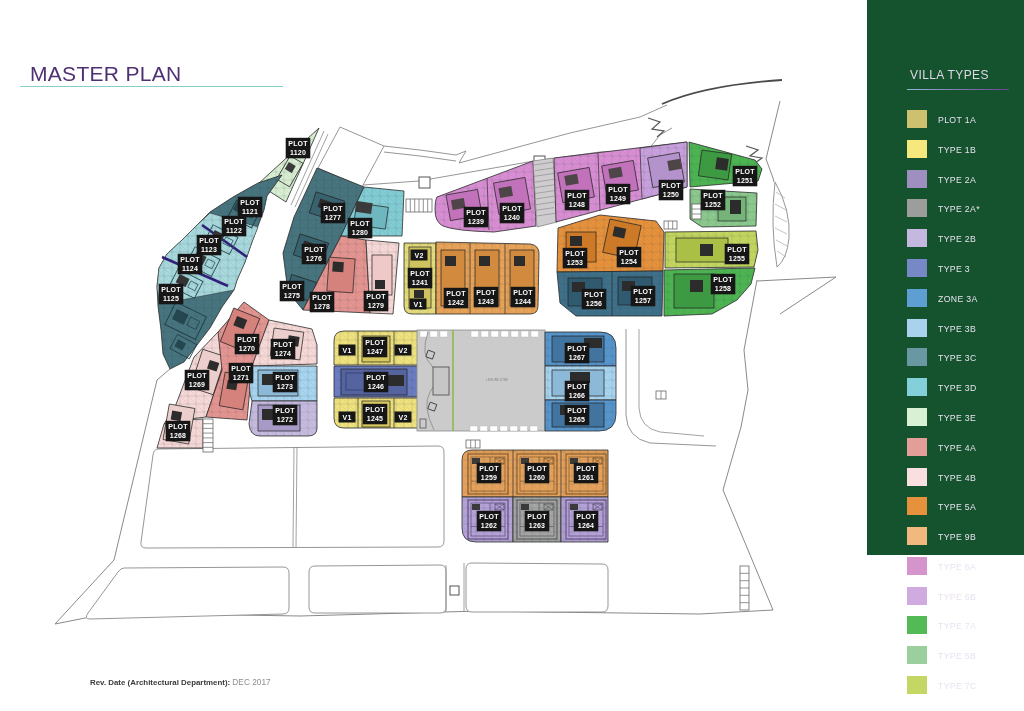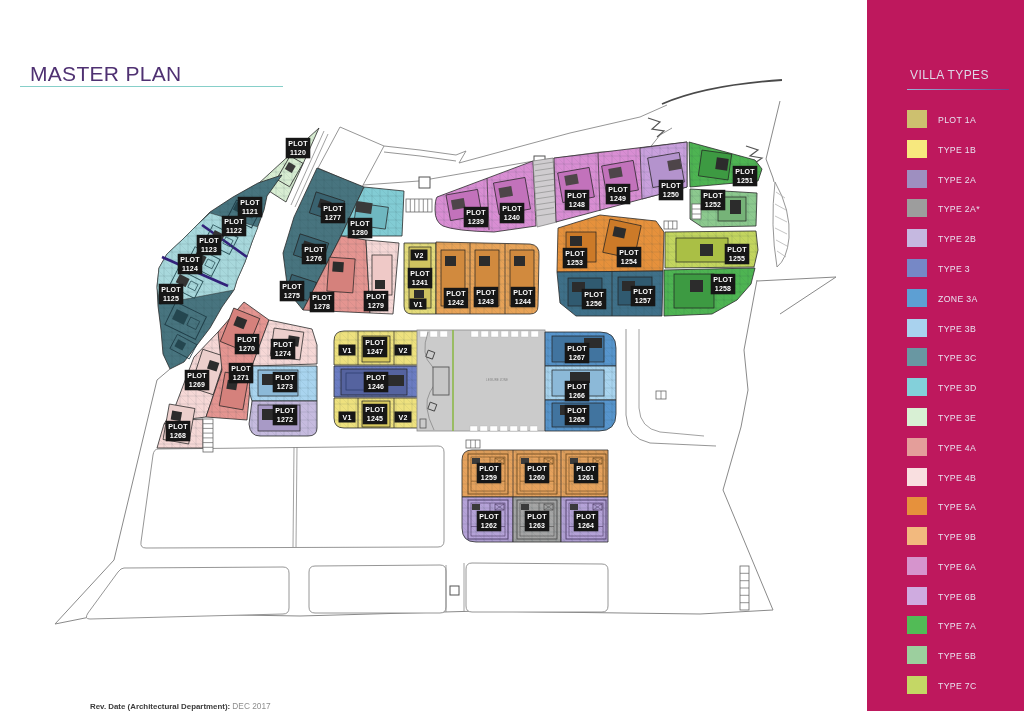--- a/index.html
+++ b/index.html
@@ -1,26 +1,26 @@
 <!DOCTYPE html>
 <html><head>
 <meta charset="utf-8">
 <style>
   html,body { margin:0; padding:0; background:#ffffff; width:1024px; height:711px; overflow:hidden; }
   * { box-sizing:border-box; }
   body { font-family:"Liberation Sans", sans-serif; position:relative; }
   .pl { font: bold 7px "Liberation Sans", sans-serif; fill:#ffffff; text-anchor:middle; letter-spacing:0.2px; }
-  #sidebar { position:absolute; right:0; top:0; width:157px; height:711px; background:#be185d; }
+  #sidebar { position:absolute; right:0; top:0; width:157px; height:555px; background:#14532d; }
   #sbtitle { position:absolute; left:43px; top:68px; color:#ded7e8; font-size:12px; letter-spacing:0.4px; }
   #sbline { position:absolute; left:40px; top:89px; width:102px; height:1.2px; background:linear-gradient(to right,#96b5d6,#6a4292); }
   .sw { position:absolute; left:40px; width:19.5px; height:18px; }
   .swt { position:absolute; left:71px; color:#e8e2f0; font-size:8.7px; letter-spacing:0.35px; line-height:1; }
   #title { position:absolute; left:30px; top:62px; color:#4f3172; font-size:21px; letter-spacing:0.3px; font-weight:normal; }
   #titleline { position:absolute; left:20px; top:86px; width:263px; height:1px; background:#86cfc9; }
-  #revdate { position:absolute; left:62px; top:701px; font-size:7.9px; font-weight:bold; color:#3a3a3a;padding-left:28px; }
+  #revdate { position:absolute; left:62px; top:677px; font-size:7.9px; font-weight:bold; color:#3a3a3a;padding-left:28px; }
   #revdate span { color:#8e8e8e; font-weight:normal; font-size:8.3px; }
 </style>
 </head>
 <body>
 
 <div id="title">MASTER PLAN</div>
 
 <div id="titleline"></div>
 
 <svg width="1024" height="711" viewBox="0 0 1024 711" style="position:absolute;left:0;top:0">

